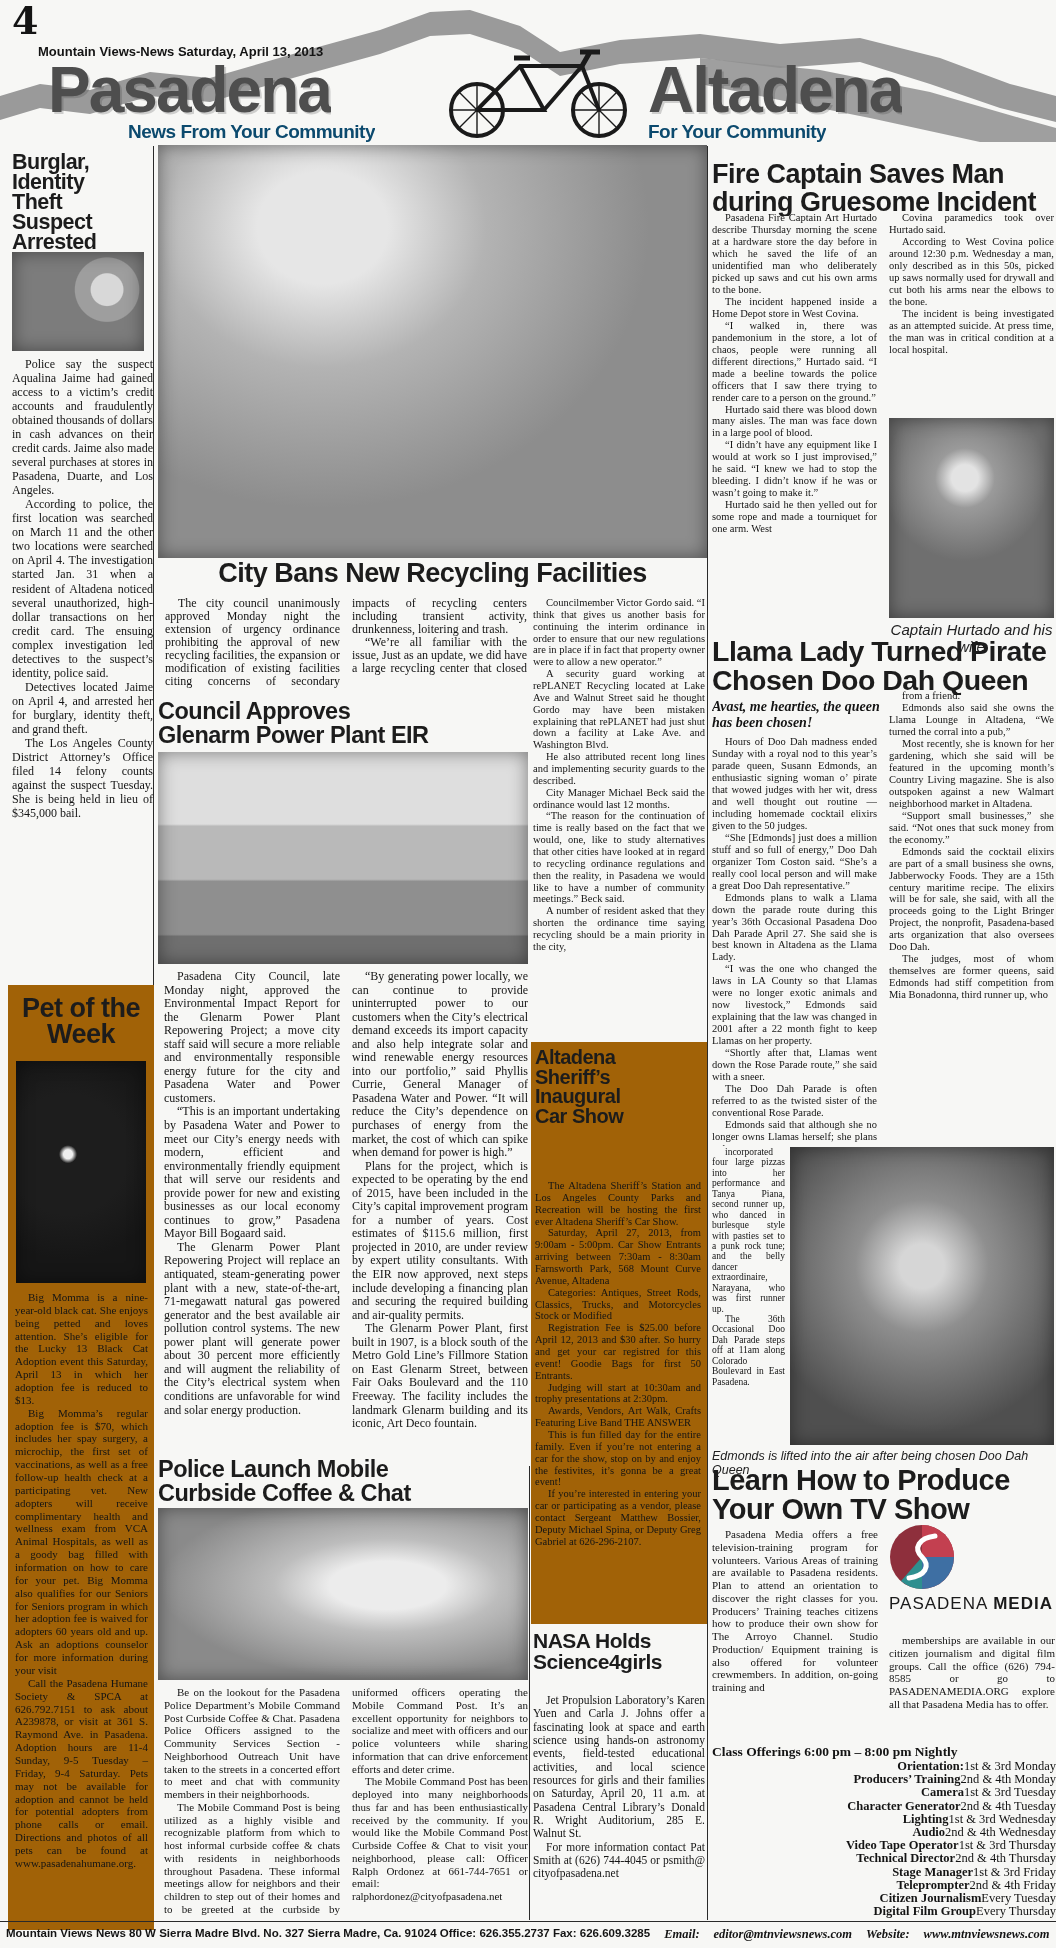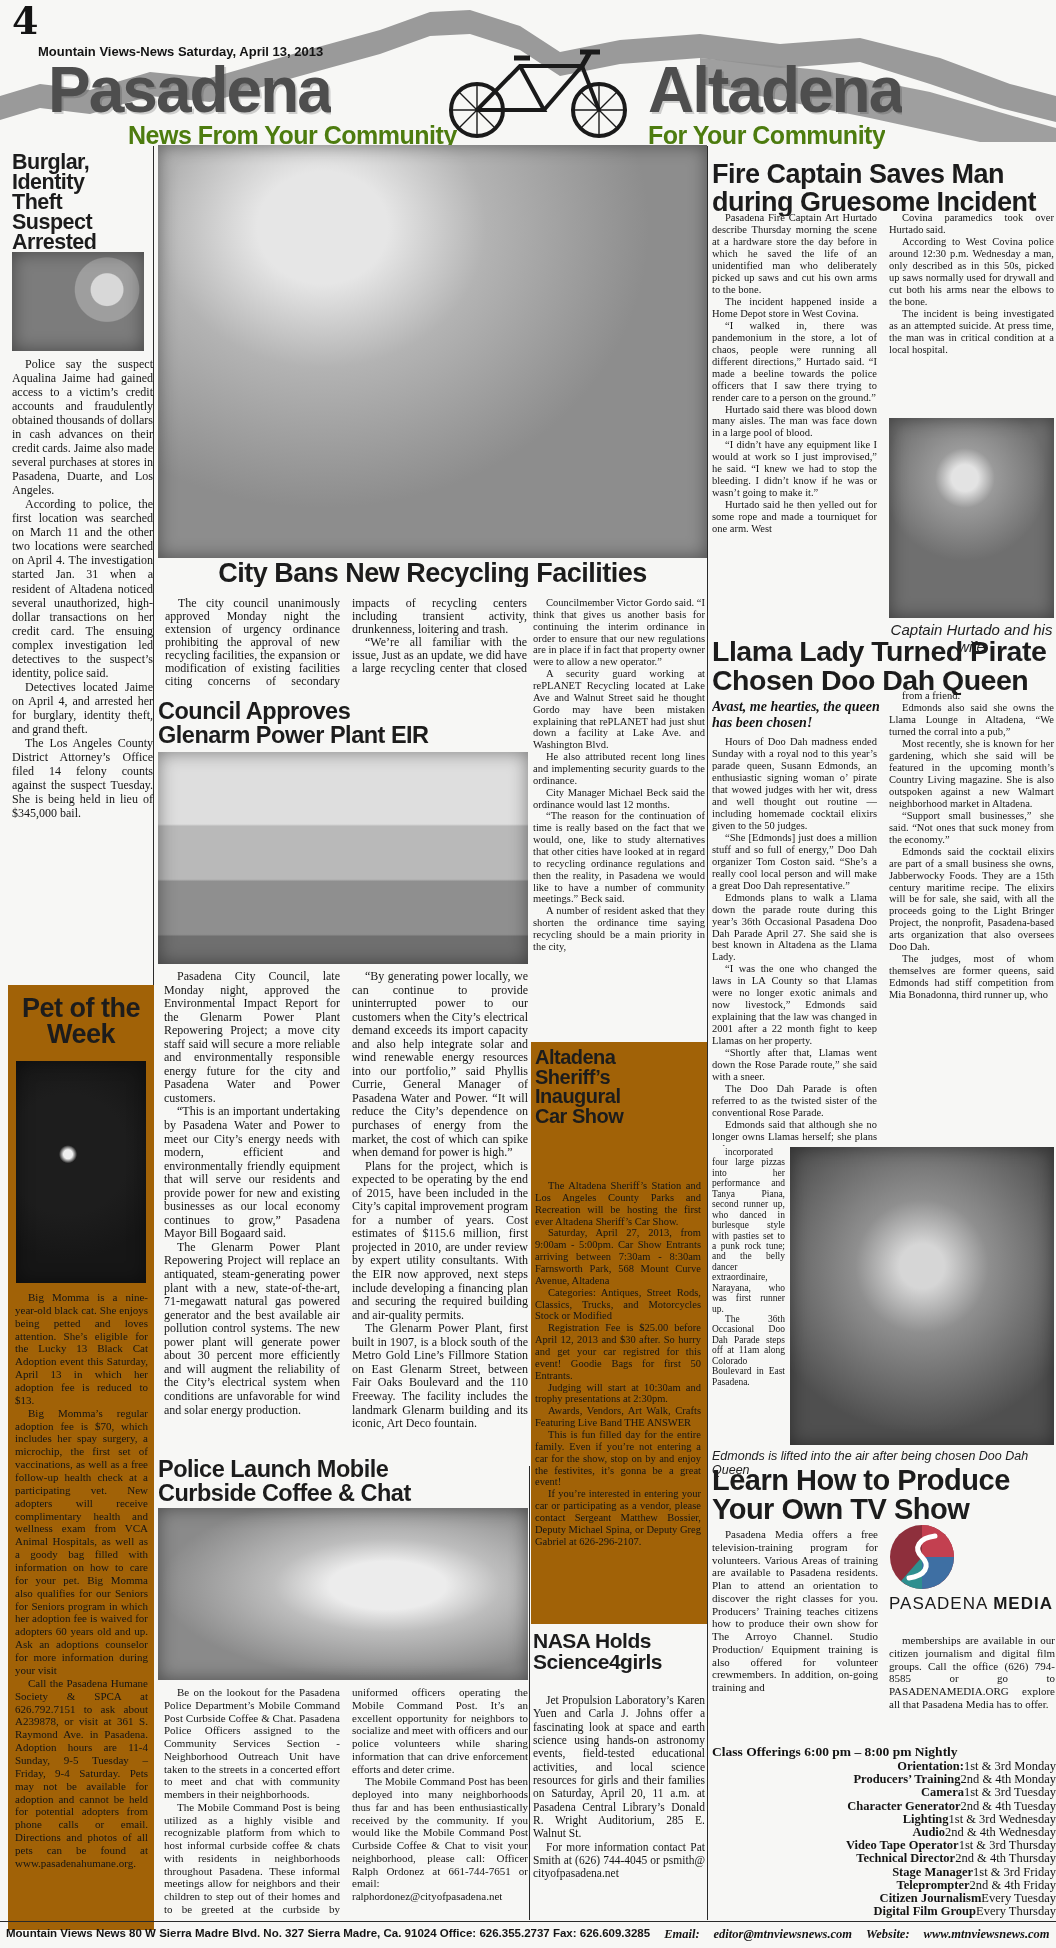--- a/index.html
+++ b/index.html
@@ -14,22 +14,22 @@
   .ph{background:linear-gradient(135deg,#c2c2c2,#8f8f8f 35%,#a9a9a9 62%,#6f6f6f);
       box-shadow:inset 0 0 18px rgba(0,0,0,.45);}
   .vrule{position:absolute;width:1px;background:#2a2a2a;}
   .graybox{background:#a16207;}
   .caption{font-family:"Liberation Sans",sans-serif;font-style:italic;color:#222;}
   
   .pageno{font-family:"DejaVu Serif",serif;font-weight:700;font-size:38px;line-height:1;}
   .issue{font-family:"Liberation Sans",sans-serif;font-weight:700;font-size:13px;padding-left:24px;}
   .bigtitle{font-family:"Liberation Sans",sans-serif;font-weight:700;font-size:64px;
             color:#4e4e4e;letter-spacing:-2px;text-shadow:2px 2px 0 #2e2e2e33;line-height:1;}
-  .tagline{font-family:"Liberation Sans",sans-serif;font-weight:700;font-size:25px;
-           color:#4d7c0f;letter-spacing:-0.5px;}
+  .tagline{font-family:"Liberation Sans",sans-serif;font-weight:700;font-size:19px;
+           color:#0c4a6e;letter-spacing:-0.5px;}
   
   .sched-title{font-weight:700;font-size:13.5px;font-family:"Liberation Serif",serif;}
   .sched-row{display:flex;justify-content:flex-end;font-size:12.5px;line-height:13.2px;}
   .sched-row .label{font-weight:700;}
   
   .footer{font-family:"Liberation Sans",sans-serif;font-size:11.5px;font-weight:600;
           display:flex;gap:14px;white-space:nowrap;}
   .footer .em{font-family:"Liberation Serif",serif;font-weight:700;font-style:italic;font-size:12.5px;}
   .logo-word{font-family:"Liberation Sans",sans-serif;font-size:17px;letter-spacing:1px;color:#1a1a1a;}
   .logo-word b{font-weight:700;}
@@ -95,21 +95,21 @@
   <div class="abs ph" style="left:158px;top:145px;width:549px;height:413px;
        background:radial-gradient(ellipse at 30% 20%,#e6e6e6 0 12%,#b3b3b3 30%,#8d8d8d 60%),radial-gradient(ellipse at 68% 68%,#dcdcdc 0 10%,#97979700 45%),linear-gradient(100deg,#a8a8a8,#777 45%,#999 80%)"></div>
   <div class="abs headline" style="left:158px;top:560px;width:549px;font-size:27px;line-height:1;text-align:center;white-space:nowrap">City Bans New Recycling Facilities</div>
   <div class="abs body-text cols2" style="left:165px;top:597px;width:362px;height:104px;font-size:12px;line-height:1.09">
       <p>The city council unanimously approved Monday night the extension of urgency ordinance prohibiting the approval of new recycling facilities, the expansion or modification of existing facilities citing concerns of secondary impacts of recycling centers including transient activity, drunkenness, loitering and trash.</p>
       <p>“We’re all familiar with the issue, Just as an update, we did have a large recycling center that closed at Lake Ave. and Orange Grove Blvd. that is now gone,”</p>
     </div>
   <div class="abs body-text" style="left:533px;top:597px;width:172px;height:443px;font-size:10.5px;line-height:1.13">
       <p>Councilmember Victor Gordo said. “I think that gives us another basis for continuing the interim ordinance in order to ensure that our new regulations are in place if in fact that property owner were to allow a new operator.”</p>
       <p>A security guard working at rePLANET Recycling located at Lake Ave and Walnut Street said he thought Gordo may have been mistaken explaining that rePLANET had just shut down a facility at Lake Ave. and Washington Blvd.</p>
-      <p>He also attributed recent long lines and implementing security guards to the ordinance.</p>
+      <p>He also attributed recent long lines and implementing security guards to the described.</p>
       <p>City Manager Michael Beck said the ordinance would last 12 months.</p>
       <p>“The reason for the continuation of time is really based on the fact that we would, one, like to study alternatives that other cities have looked at in regard to recycling ordinance regulations and then the reality, in Pasadena we would like to have a number of community meetings.” Beck said.</p>
       <p>A number of resident asked that they shorten the ordinance time saying recycling should be a main priority in the city,</p>
     </div>
 
   <div class="abs headline" style="left:158px;top:700px;width:380px;font-size:23.5px;line-height:1.02">Council Approves
 Glenarm Power Plant EIR</div>
   <div class="abs ph" style="left:158px;top:752px;width:370px;height:212px;
        background:linear-gradient(#dedede 0 34%,#b9b9b9 35% 60%,#8f8f8f 61% 86%,#6f6f6f 87%),linear-gradient(90deg,#c9c9c900,#88888855 40%,#c9c9c900 70%)"></div>
   <div class="abs body-text cols2" style="left:164px;top:970px;width:364px;height:488px;font-size:12px;line-height:1.13">

